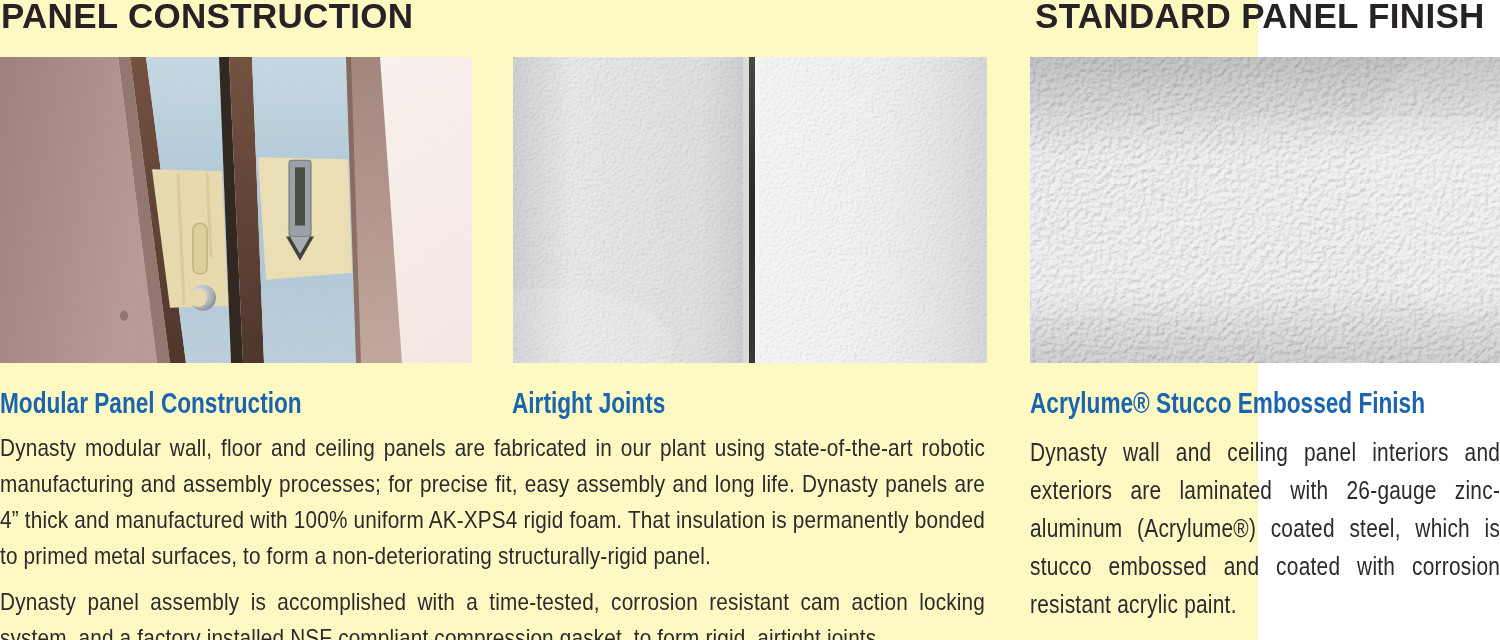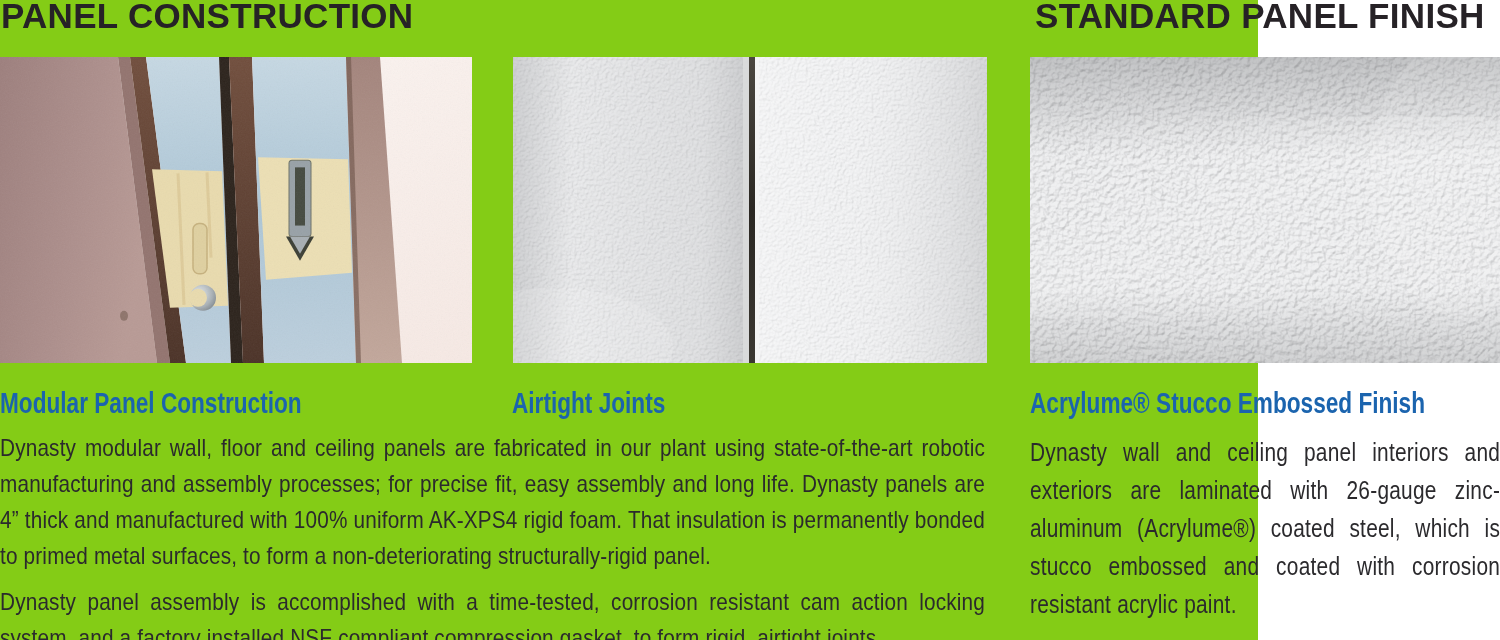--- a/index.html
+++ b/index.html
@@ -2,21 +2,21 @@
 <html><head>
 <meta charset="utf-8">
 <style>
   html, body { margin: 0; padding: 0; }
   body {
     width: 1500px; height: 640px;
     background: #ffffff;
     font-family: "Liberation Sans", "DejaVu Sans", sans-serif;
     overflow: hidden;
   }
-  .page { position: relative; width: 1258px; height: 640px; background: #84cc16; }
+  .page { position: relative; width: 1258px; height: 640px; background: #fef9c3; }
 
   .section-title {
     position: absolute; top: -3px;
     font-size: 35px; line-height: 38px; font-weight: 700;
     letter-spacing: 0.3px; color: #262226; white-space: nowrap;
   }
   .title-left  { left: 1px; }
   .title-right { left: 1035px; }
 
   .photo { position: absolute; top: 57px; height: 306px; overflow: hidden; }

